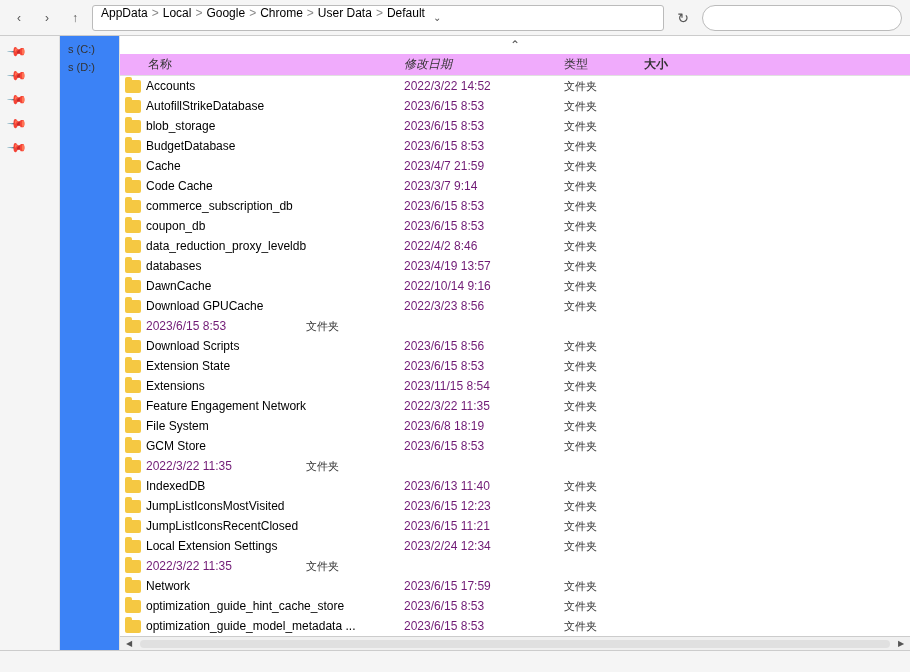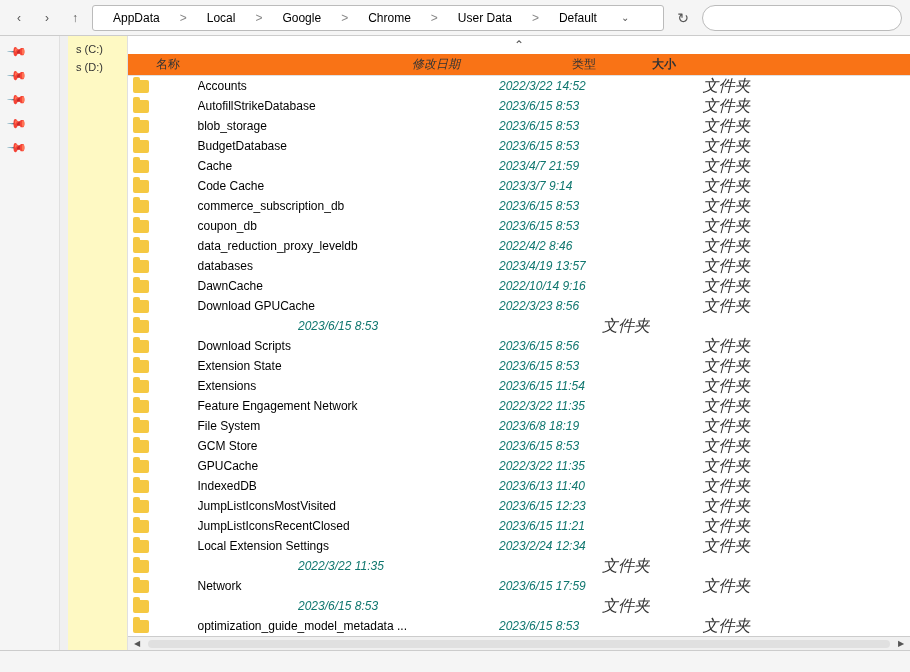--- a/index.html
+++ b/index.html
@@ -26,29 +26,28 @@
     .addr-nav-btn {
       width: 22px; height: 22px;
       border: none; background: transparent;
       cursor: pointer; display: flex; align-items: center; justify-content: center;
       font-size: 12px; color: #555;
       border-radius: 3px;
     }
     .addr-path {
       flex: 1;
       display: flex;
-      align-items: center;
       background: #fff;
       border: 1px solid #bbb;
       border-radius: 3px;
       height: 26px;
-      padding: 0 20px;
+      padding: 0 8px;
       font-size: 12px;
       color: #000;
-      gap: 20px;
+      gap: 4px;
     }
     .addr-path span { color: #000; }
     .addr-path .sep { color: #888; }
     .addr-chevron-btn {
       border: none; background: transparent; cursor: pointer;
       font-size: 10px; color: #555; padding: 0 4px;
     }
     .addr-refresh-btn {
       width: 26px; height: 26px;
       border: none; background: transparent; cursor: pointer;
@@ -85,26 +84,25 @@
     .sidebar-pin {
       width: 28px; height: 20px;
       display: flex; align-items: center; justify-content: center;
       font-size: 13px; color: #555; cursor: pointer;
       transform: rotate(45deg);
     }
 
     
     .left-nav {
       width: 60px;
-      background: #fef9c3;
+      background: #3b82f6;
       border-right: 1px solid #e0e0e0;
       padding: 4px;
       font-size: 11px;
       color: #333;
-      margin-left: 8px;
     }
     .nav-item {
       padding: 3px 4px;
       cursor: pointer;
       border-radius: 2px;
       white-space: nowrap;
       overflow: hidden;
     }
 
     
@@ -114,21 +112,21 @@
       flex-direction: column;
       overflow: hidden;
       background: #fff;
     }
 
     
     .col-header {
       display: flex;
       align-items: center;
       border-bottom: 1px solid #e0e0e0;
-      background: #f97316;
+      background: #f0abfc;
       height: 22px;
       padding: 0 4px;
       font-size: 12px;
       color: #333;
     }
     .col-name { width: 280px; padding-left: 24px; }
     .col-date { width: 160px; font-style: italic; }
     .col-type { width: 80px; }
     .col-size { width: 80px; font-weight: bold; }
 
@@ -146,21 +144,20 @@
       border-radius: 7px;
     }
 
     .file-row {
       display: flex;
       align-items: center;
       height: 20px;
       padding: 0 4px;
       cursor: default;
       user-select: none;
-      justify-content: space-between;
     }
 
     .file-icon {
       width: 18px; height: 18px;
       margin-right: 4px;
       flex-shrink: 0;
       display: flex; align-items: center; justify-content: center;
     }
     
     .folder-icon {
@@ -172,22 +169,22 @@
     .folder-icon::before {
       content: '';
       position: absolute;
       top: -3px; left: 0;
       width: 7px; height: 3px;
       background: #f5c842;
       border-radius: 2px 2px 0 0;
     }
 
     .file-name { width: 258px; font-size: 12px; overflow: hidden; white-space: nowrap; text-overflow: ellipsis; }
-    .file-date { width: 160px; font-size: 12px; color: #0f766e; font-style: italic; }
-    .file-type { width: 80px; font-size: 16px; color: #333; font-style: italic; }
+    .file-date { width: 160px; font-size: 12px; color: #701a75; }
+    .file-type { width: 80px; font-size: 11px; color: #333; }
     .file-size { width: 80px; font-size: 12px; color: #333; text-align: right; }
 
     
     .status-bar {
       height: 22px;
       background: #f5f5f5;
       border-top: 1px solid #ccc;
       display: flex;
       align-items: center;
       padding: 0 8px;
@@ -413,21 +410,21 @@
           <span class="file-name">Extension State</span>
           <span class="file-date">2023/6/15 8:53</span>
           <span class="file-type">文件夹</span>
           <span class="file-size"></span>
         </div>
         <div class="file-row">
           <div class="file-icon">
             <div class="folder-icon"></div>
           </div>
           <span class="file-name">Extensions</span>
-          <span class="file-date">2023/6/15 11:54</span>
+          <span class="file-date">2023/11/15 8:54</span>
           <span class="file-type">文件夹</span>
           <span class="file-size"></span>
         </div>
         <div class="file-row">
           <div class="file-icon">
             <div class="folder-icon"></div>
           </div>
           <span class="file-name">Feature Engagement Network</span>
           <span class="file-date">2022/3/22 11:35</span>
           <span class="file-type">文件夹</span>
@@ -448,21 +445,20 @@
           </div>
           <span class="file-name">GCM Store</span>
           <span class="file-date">2023/6/15 8:53</span>
           <span class="file-type">文件夹</span>
           <span class="file-size"></span>
         </div>
         <div class="file-row">
           <div class="file-icon">
             <div class="folder-icon"></div>
           </div>
-          <span class="file-name">GPUCache</span>
           <span class="file-date">2022/3/22 11:35</span>
           <span class="file-type">文件夹</span>
           <span class="file-size"></span>
         </div>
         <div class="file-row">
           <div class="file-icon">
             <div class="folder-icon"></div>
           </div>
           <span class="file-name">IndexedDB</span>
           <span class="file-date">2023/6/13 11:40</span>
@@ -510,20 +506,21 @@
           </div>
           <span class="file-name">Network</span>
           <span class="file-date">2023/6/15 17:59</span>
           <span class="file-type">文件夹</span>
           <span class="file-size"></span>
         </div>
         <div class="file-row">
           <div class="file-icon">
             <div class="folder-icon"></div>
           </div>
+          <span class="file-name">optimization_guide_hint_cache_store</span>
           <span class="file-date">2023/6/15 8:53</span>
           <span class="file-type">文件夹</span>
           <span class="file-size"></span>
         </div>
         <div class="file-row">
           <div class="file-icon">
             <div class="folder-icon"></div>
           </div>
           <span class="file-name">optimization_guide_model_metadata ...</span>
           <span class="file-date">2023/6/15 8:53</span>

